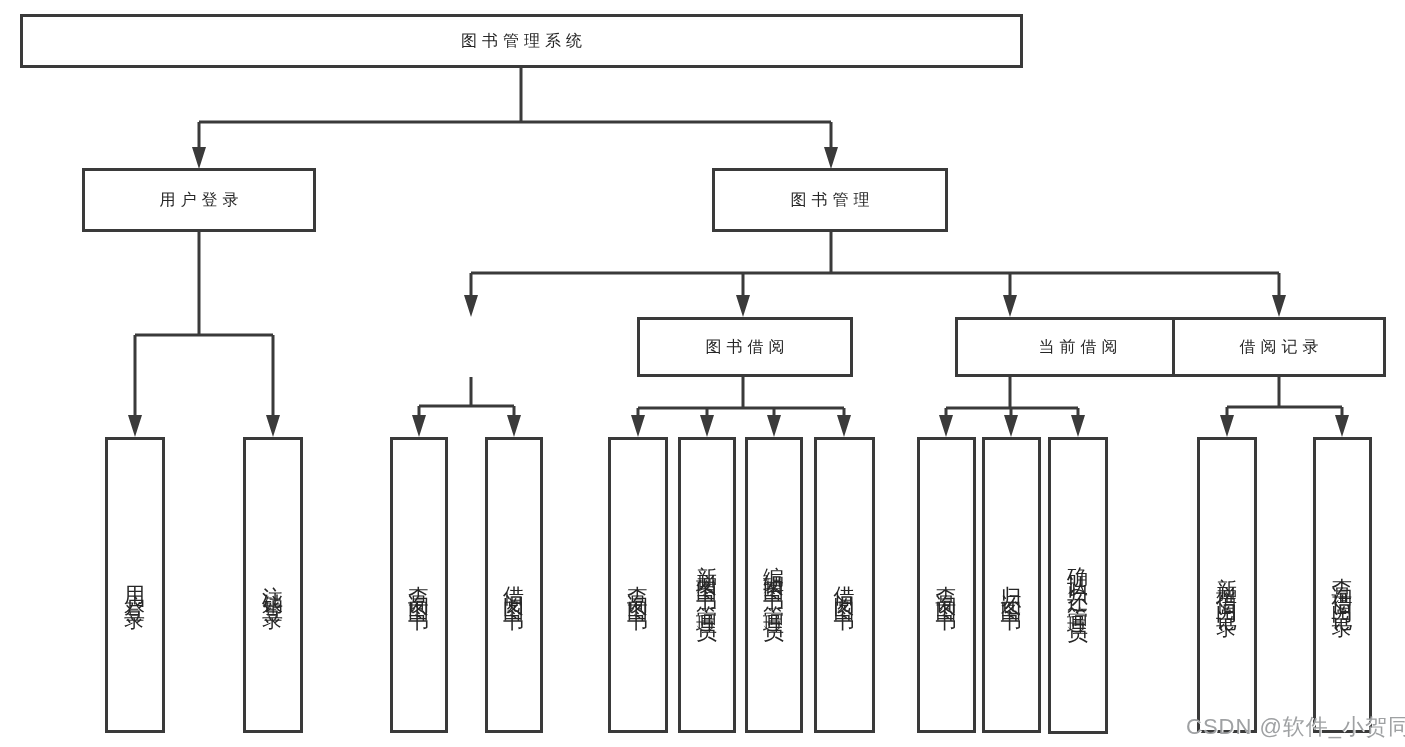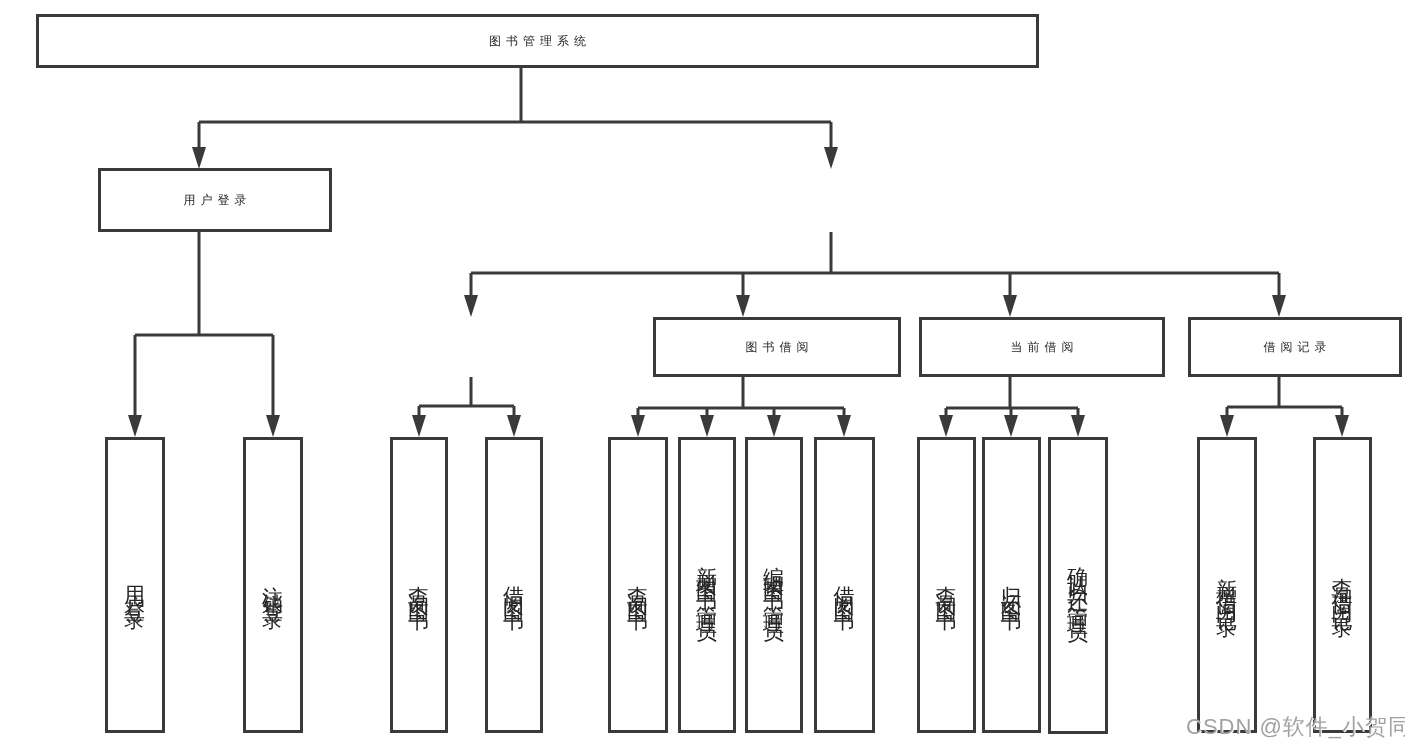--- a/index.html
+++ b/index.html
@@ -9,21 +9,21 @@
   }
   .wires { position:absolute; left:0; top:0; z-index:1; pointer-events:none; }
   .wire  { fill:none; stroke:#3a3a3a; stroke-width:3; }
   .arrow { fill:#3a3a3a; stroke:none; }
   .node {
     position:absolute; z-index:2; box-sizing:border-box;
     border:3px solid #3a3a3a; background:#ffffff; color:#262626;
     display:flex; align-items:center; justify-content:center;
     text-align:center;
   }
-  .h { font-size:12px; letter-spacing:5px; text-indent:5px;margin-left:16px; }
+  .h { font-size:16px; letter-spacing:5px; text-indent:5px; }
   .v {
     writing-mode:vertical-rl; text-orientation:mixed;
     font-size:21px; letter-spacing:8px; line-height:1;
   }
   .watermark {
     position:absolute; z-index:3; left:1186px; top:712px;
     font-size:22px; color:#9fa1a3; letter-spacing:1px; white-space:nowrap;
     text-shadow:1px 1px 0 #ffffff;
   }
 </style>
@@ -50,23 +50,24 @@
       M631 415 L645 415 L638 437 Z M700 415 L714 415 L707 437 Z
       M767 415 L781 415 L774 437 Z M837 415 L851 415 L844 437 Z
       M939 415 L953 415 L946 437 Z M1004 415 L1018 415 L1011 437 Z
       M1071 415 L1085 415 L1078 437 Z
       M1220 415 L1234 415 L1227 437 Z M1335 415 L1349 415 L1342 437 Z"></path>
   </svg>
 
   <div class="node h" style="left:20px;top:14px;width:1003px;height:54px">图书管理系统</div>
 
   <div class="node h" style="left:82px;top:168px;width:234px;height:64px">用户登录</div>
+  <div class="node h" style="left:712px;top:168px;width:236px;height:64px">图书管理</div>
 
-  <div class="node h" style="left:637px;top:317px;width:248px;height:60px">图书借阅</div>
-  <div class="node h" style="left:903px;top:317px;width:246px;height:60px">当前借阅</div>
+  <div class="node h" style="left:637px;top:317px;width:216px;height:60px">图书借阅</div>
+  <div class="node h" style="left:955px;top:317px;width:246px;height:60px">当前借阅</div>
   <div class="node h" style="left:1172px;top:317px;width:214px;height:60px">借阅记录</div>
 
   <div class="node v" style="left:105px;top:437px;width:60px;height:296px">用户登录</div>
   <div class="node v" style="left:243px;top:437px;width:60px;height:296px">注销登录</div>
 
   <div class="node v" style="left:390px;top:437px;width:58px;height:296px">查询图书</div>
   <div class="node v" style="left:485px;top:437px;width:58px;height:296px">借阅图书</div>
 
   <div class="node v" style="left:608px;top:437px;width:60px;height:296px">查询图书</div>
   <div class="node v" style="left:678px;top:437px;width:58px;height:296px">新增图书（管理员）</div>

